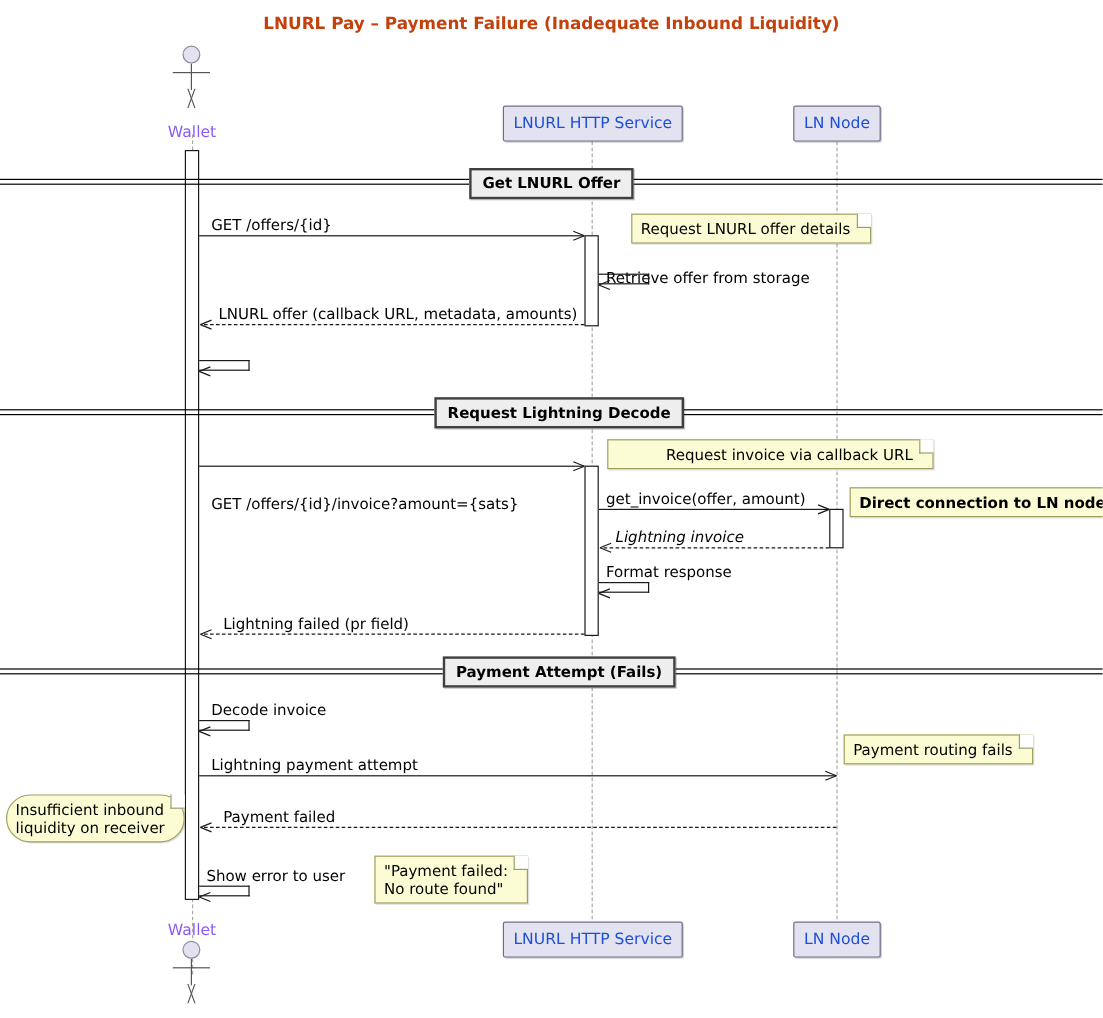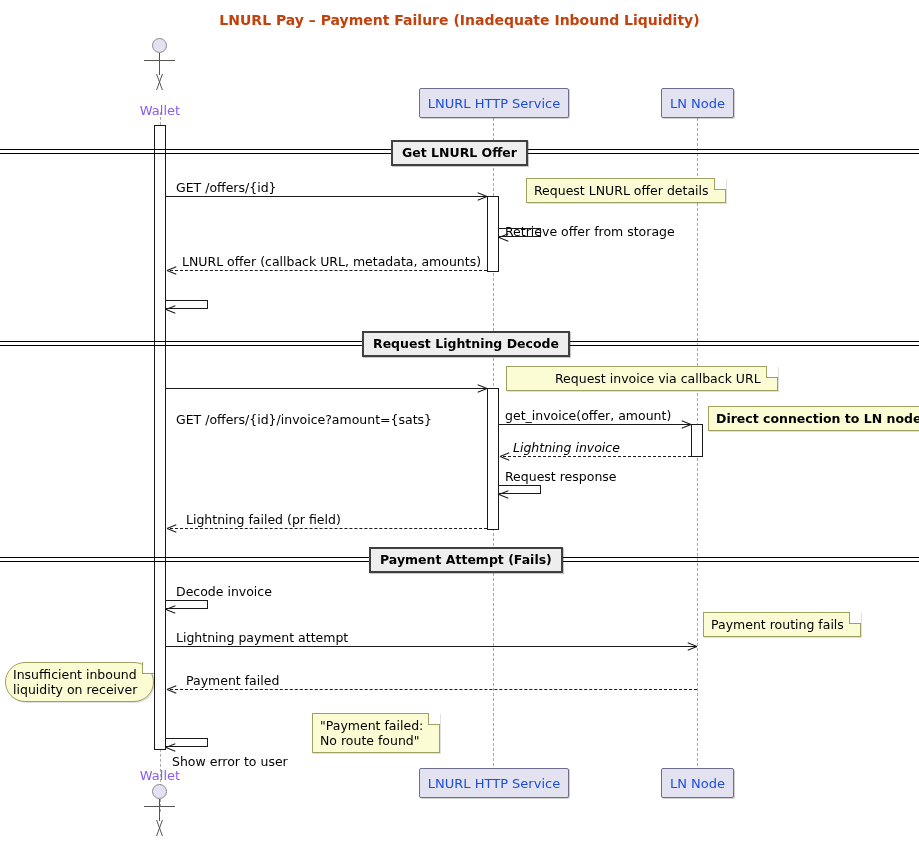--- a/index.html
+++ b/index.html
@@ -287,21 +287,21 @@
   <div class="arrow-r" style="left:691px; top:424px;"></div>
 
   <div class="activation" style="left:691px; top:424px; height:33px;"></div>
 
   <div class="note" style="left:708px; top:406px;font-weight:bold;">Direct connection to LN node<span class="fold"></span></div>
 
   <div class="msg-label" style="left:513px; top:440px;font-style:italic;">Lightning invoice</div>
   <div class="msg-line dashed" style="left:503px; top:456px; width:188px;"></div>
   <div class="arrow-l" style="left:500px; top:456px;"></div>
 
-  <div class="msg-label" style="left:505px; top:469px;">Request response</div>
+  <div class="msg-label" style="left:505px; top:469px;">Format response</div>
   <div class="self-msg" style="left:499px; top:485px; width:42px; height:9px;"></div>
   <div class="arrow-l" style="left:499px; top:494px;"></div>
 
   <div class="msg-label" style="left:186px; top:512px;">Lightning failed (pr field)</div>
   <div class="msg-line dashed" style="left:170px; top:528px; width:317px;"></div>
   <div class="arrow-l" style="left:167px; top:528px;"></div>
 
   <div class="divider-lines" style="top:557px;"></div>
   <div class="divider-label" style="left:369px; top:547px;">Payment Attempt (Fails)</div>
 
@@ -315,21 +315,21 @@
 
   <div class="note" style="left:703px; top:612px;">Payment routing fails<span class="fold"></span></div>
 
   <div class="msg-label" style="left:186px; top:673px;">Payment failed</div>
   <div class="msg-line dashed" style="left:170px; top:689px; width:527px;"></div>
   <div class="arrow-l" style="left:167px; top:689px;"></div>
 
   <div class="note" style="left:5px; top:662px;border-radius:20px;">Insufficient inbound
 liquidity on receiver<span class="fold"></span></div>
 
-  <div class="msg-label" style="left:172px; top:722px;margin-top:32px;">Show error to user</div>
+  <div class="msg-label" style="left:172px; top:722px;">Show error to user</div>
   <div class="self-msg" style="left:166px; top:738px; width:42px; height:9px;"></div>
   <div class="arrow-l" style="left:166px; top:747px;"></div>
 
   <div class="note" style="left:312px; top:713px;">"Payment failed:
 No route found"<span class="fold"></span></div>
 
   <div class="actor-label" style="left:120px; top:768px; width:80px;">Wallet</div>
   <div class="actor" style="left:136px; top:784px;">
     <div class="actor-head"></div>
     <div class="actor-body"></div>

